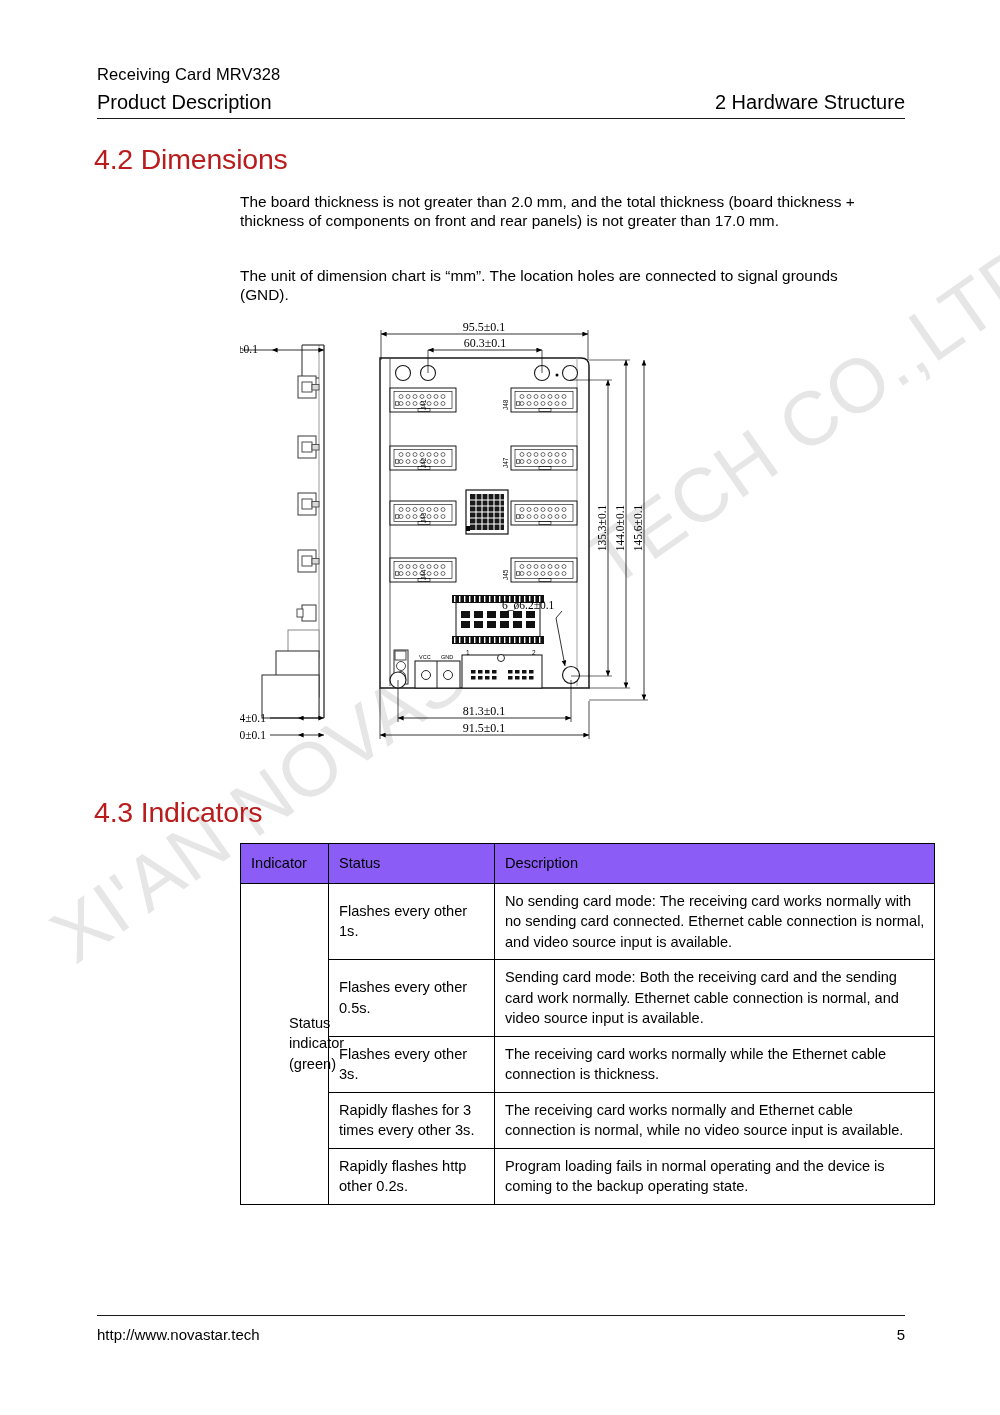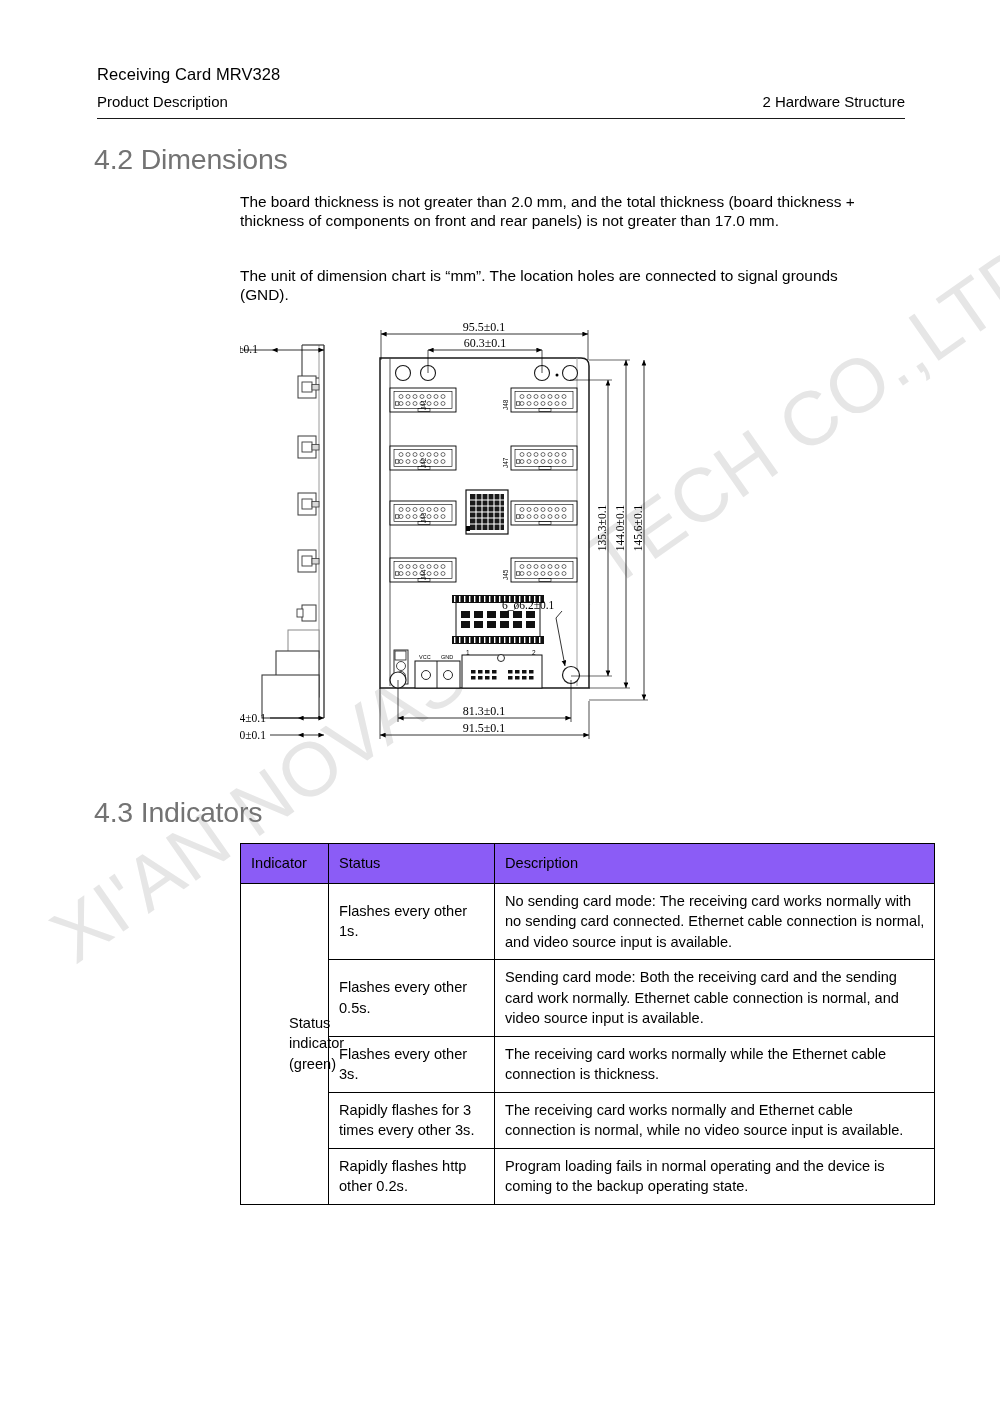--- a/index.html
+++ b/index.html
@@ -55,36 +55,36 @@
   }
   #header .hdr-line1 {
     font-size: 16.5px;
     line-height: 24px;
     letter-spacing: 0.1px;
   }
   #header .hdr-line2 {
     display: flex;
     justify-content: space-between;
     align-items: baseline;
-    font-size: 15px;
+    font-size: 20px;
     line-height: 24px;
     margin-top: 4px;
   }
   #header .hdr-rule {
     margin-top: 4px;
     border-bottom: 1.6px solid #1a1a1a;
   }
 
   
   .section-heading {
     position: absolute;
     font-size: 28.5px;
     font-weight: 400;
     letter-spacing: -0.2px;
-    color: #737373;
+    color: #b91c1c;
     white-space: nowrap;
   }
   #h-dimensions { left: 94px; top: 143px; }
   #h-indicators { left: 94px; top: 796px; }
 
   
   .body-para {
     position: absolute;
     left: 240px;
     width: 645px;
@@ -492,14 +492,21 @@
         <td>Rapidly flashes for 3 times every other 3s.</td>
         <td>The receiving card works normally and Ethernet cable connection is normal, while no video source input is available.</td>
       </tr>
       <tr>
         <td>Rapidly flashes http other 0.2s.</td>
         <td>Program loading fails in normal operating and the device is coming to the backup operating state.</td>
       </tr>
     </tbody>
   </table>
 
+  <div id="footer">
+    <div class="ftr-rule"></div>
+    <div class="ftr-row">
+      <span>http://www.novastar.tech</span>
+      <span>5</span>
+    </div>
+  </div>
 
 </div>
 
 </body></html>

